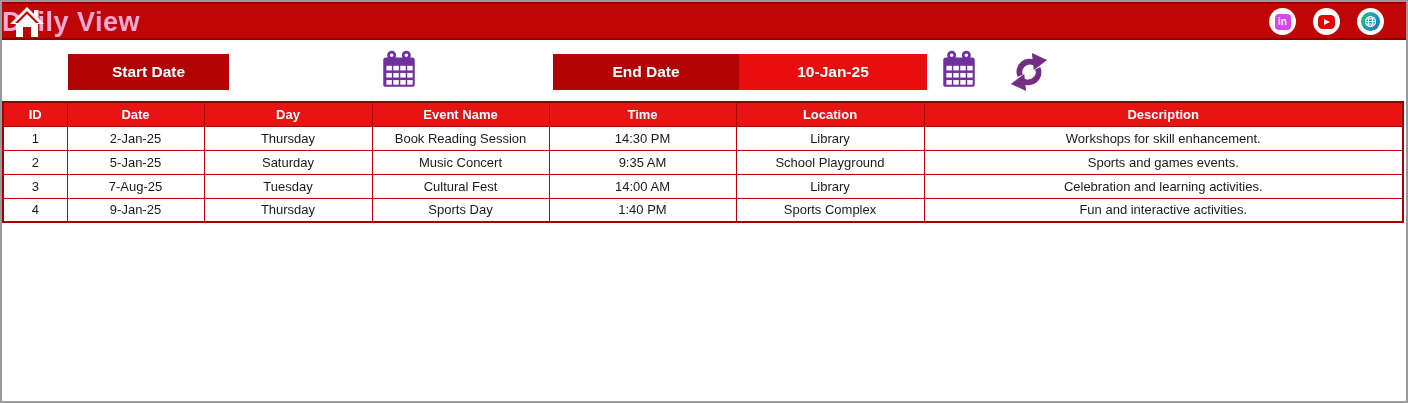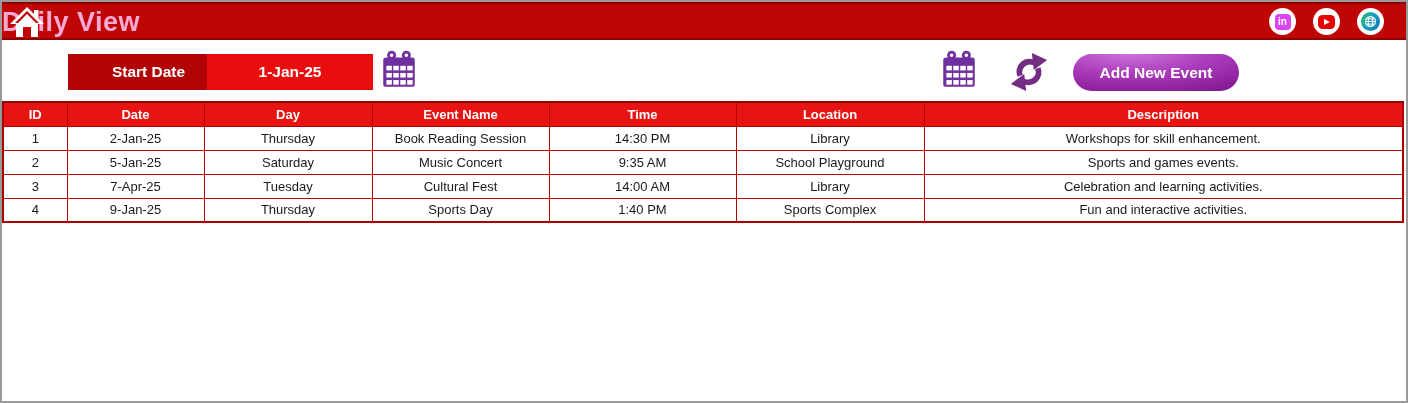--- a/index.html
+++ b/index.html
@@ -209,21 +209,20 @@
               <line x1="2.3" y1="9.8" x2="11.7" y2="9.8"></line>
             </g>
           </svg>
         </div>
       </div>
     </div>
   </div>
 
   <div class="controls">
     <div class="ctl-label start-label">Start Date</div>
-    <div class="ctl-value start-value">1-Jan-25</div>
     <div class="cal-icon start-cal">
       <svg width="36" height="42" viewBox="0 0 34 40">
         <circle cx="10" cy="6" r="3" fill="none" stroke="#7030a0" stroke-width="2.6"></circle>
         <circle cx="24" cy="6" r="3" fill="none" stroke="#7030a0" stroke-width="2.6"></circle>
         <rect x="2" y="8" width="30" height="28" rx="2.5" fill="#7030a0"></rect>
         <g fill="#ffffff">
           <rect x="5" y="16" width="5.2" height="4.4"></rect>
             <rect x="11.6" y="16" width="5.2" height="4.4"></rect>
             <rect x="18.2" y="16" width="5.2" height="4.4"></rect>
             <rect x="24.8" y="16" width="5.2" height="4.4"></rect>
@@ -232,20 +231,22 @@
             <rect x="18.2" y="22.8" width="5.2" height="4.4"></rect>
             <rect x="24.8" y="22.8" width="5.2" height="4.4"></rect>
           <rect x="5" y="29.6" width="5.2" height="4.4"></rect>
             <rect x="11.6" y="29.6" width="5.2" height="4.4"></rect>
             <rect x="18.2" y="29.6" width="5.2" height="4.4"></rect>
             <rect x="24.8" y="29.6" width="5.2" height="4.4"></rect>
         </g>
       </svg>
     </div>
 
+    <div class="ctl-label end-label">End Date</div>
+    <div class="ctl-value end-value">10-Jan-25</div>
     <div class="cal-icon end-cal">
       <svg width="36" height="42" viewBox="0 0 34 40">
         <circle cx="10" cy="6" r="3" fill="none" stroke="#7030a0" stroke-width="2.6"></circle>
         <circle cx="24" cy="6" r="3" fill="none" stroke="#7030a0" stroke-width="2.6"></circle>
         <rect x="2" y="8" width="30" height="28" rx="2.5" fill="#7030a0"></rect>
         <g fill="#ffffff">
           <rect x="5" y="16" width="5.2" height="4.4"></rect>
             <rect x="11.6" y="16" width="5.2" height="4.4"></rect>
             <rect x="18.2" y="16" width="5.2" height="4.4"></rect>
             <rect x="24.8" y="16" width="5.2" height="4.4"></rect>
@@ -265,21 +266,20 @@
       <svg width="42" height="42" viewBox="0 0 44 44">
         <g fill="#732d82">
           <path d="M10 27 A 13.5 13.5 0 0 1 30 10.5 L 26.5 15 A 8 8 0 0 0 15.5 25 Z"></path>
           <polygon points="25,2 41,9.5 27,20"></polygon>
           <path d="M34 17 A 13.5 13.5 0 0 1 14 33.5 L 17.5 29 A 8 8 0 0 0 28.5 19 Z"></path>
           <polygon points="19,42 3,34.5 17,24"></polygon>
         </g>
       </svg>
     </div>
 
-    <button class="add-event-btn">Add New Event</button>
   </div>
 
   <table class="event-table">
     <colgroup>
       <col style="width:64px">
         <col style="width:137px">
         <col style="width:168px">
       <col style="width:177px">
         <col style="width:187px">
         <col style="width:188px">
@@ -310,21 +310,21 @@
           <td>2</td>
           <td>5-Jan-25</td>
           <td>Saturday</td>
           <td>Music Concert</td>
           <td>9:35 AM</td>
           <td>School Playground</td>
           <td>Sports and games events.</td>
         </tr>
         <tr>
           <td>3</td>
-          <td>7-Apr-25</td>
+          <td>7-Aug-25</td>
           <td>Tuesday</td>
           <td>Cultural Fest</td>
           <td>14:00 AM</td>
           <td>Library</td>
           <td>Celebration and learning activities.</td>
         </tr>
         <tr>
           <td>4</td>
           <td>9-Jan-25</td>
           <td>Thursday</td>

